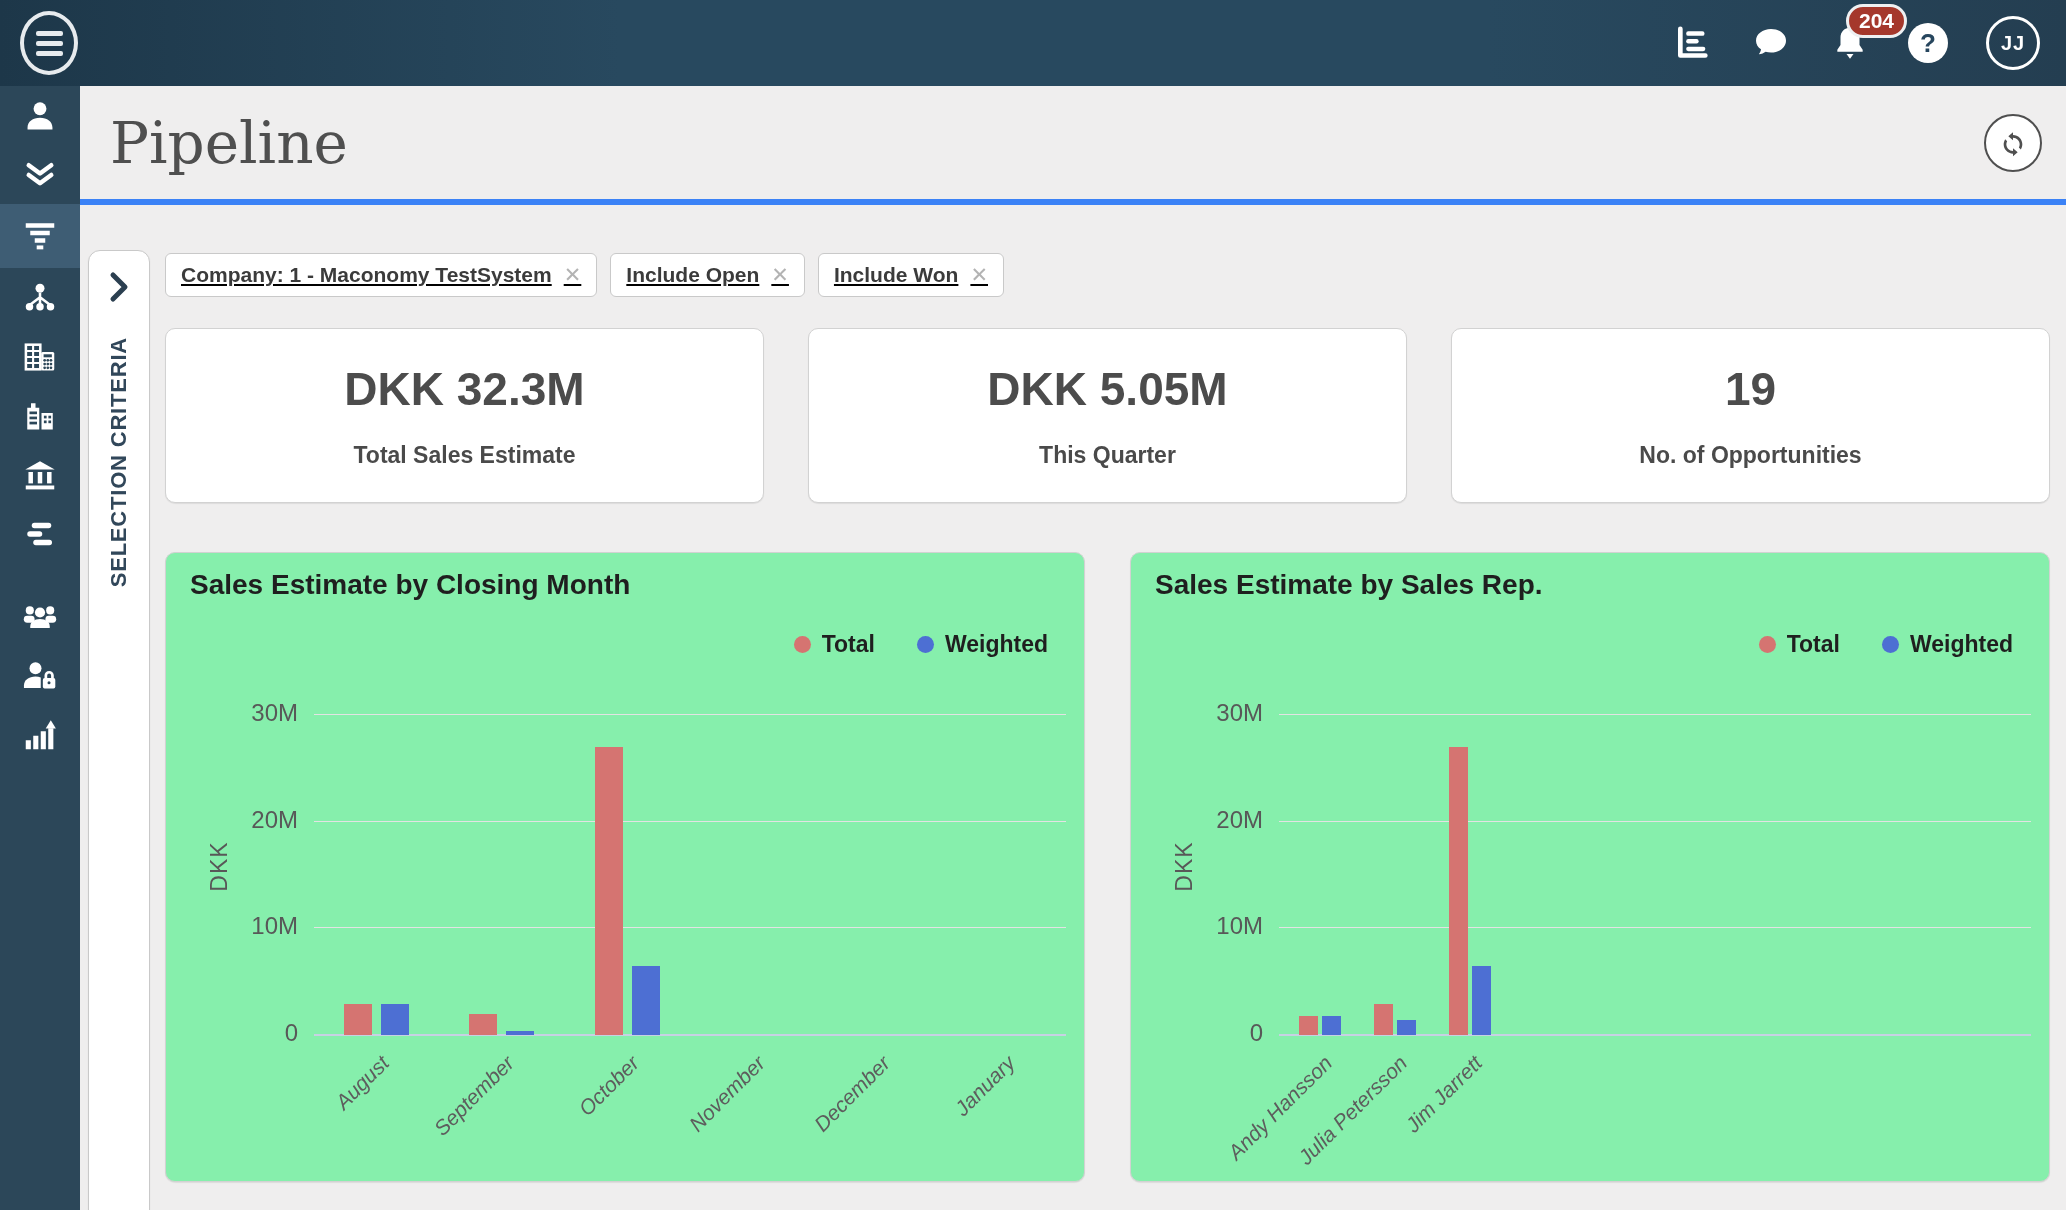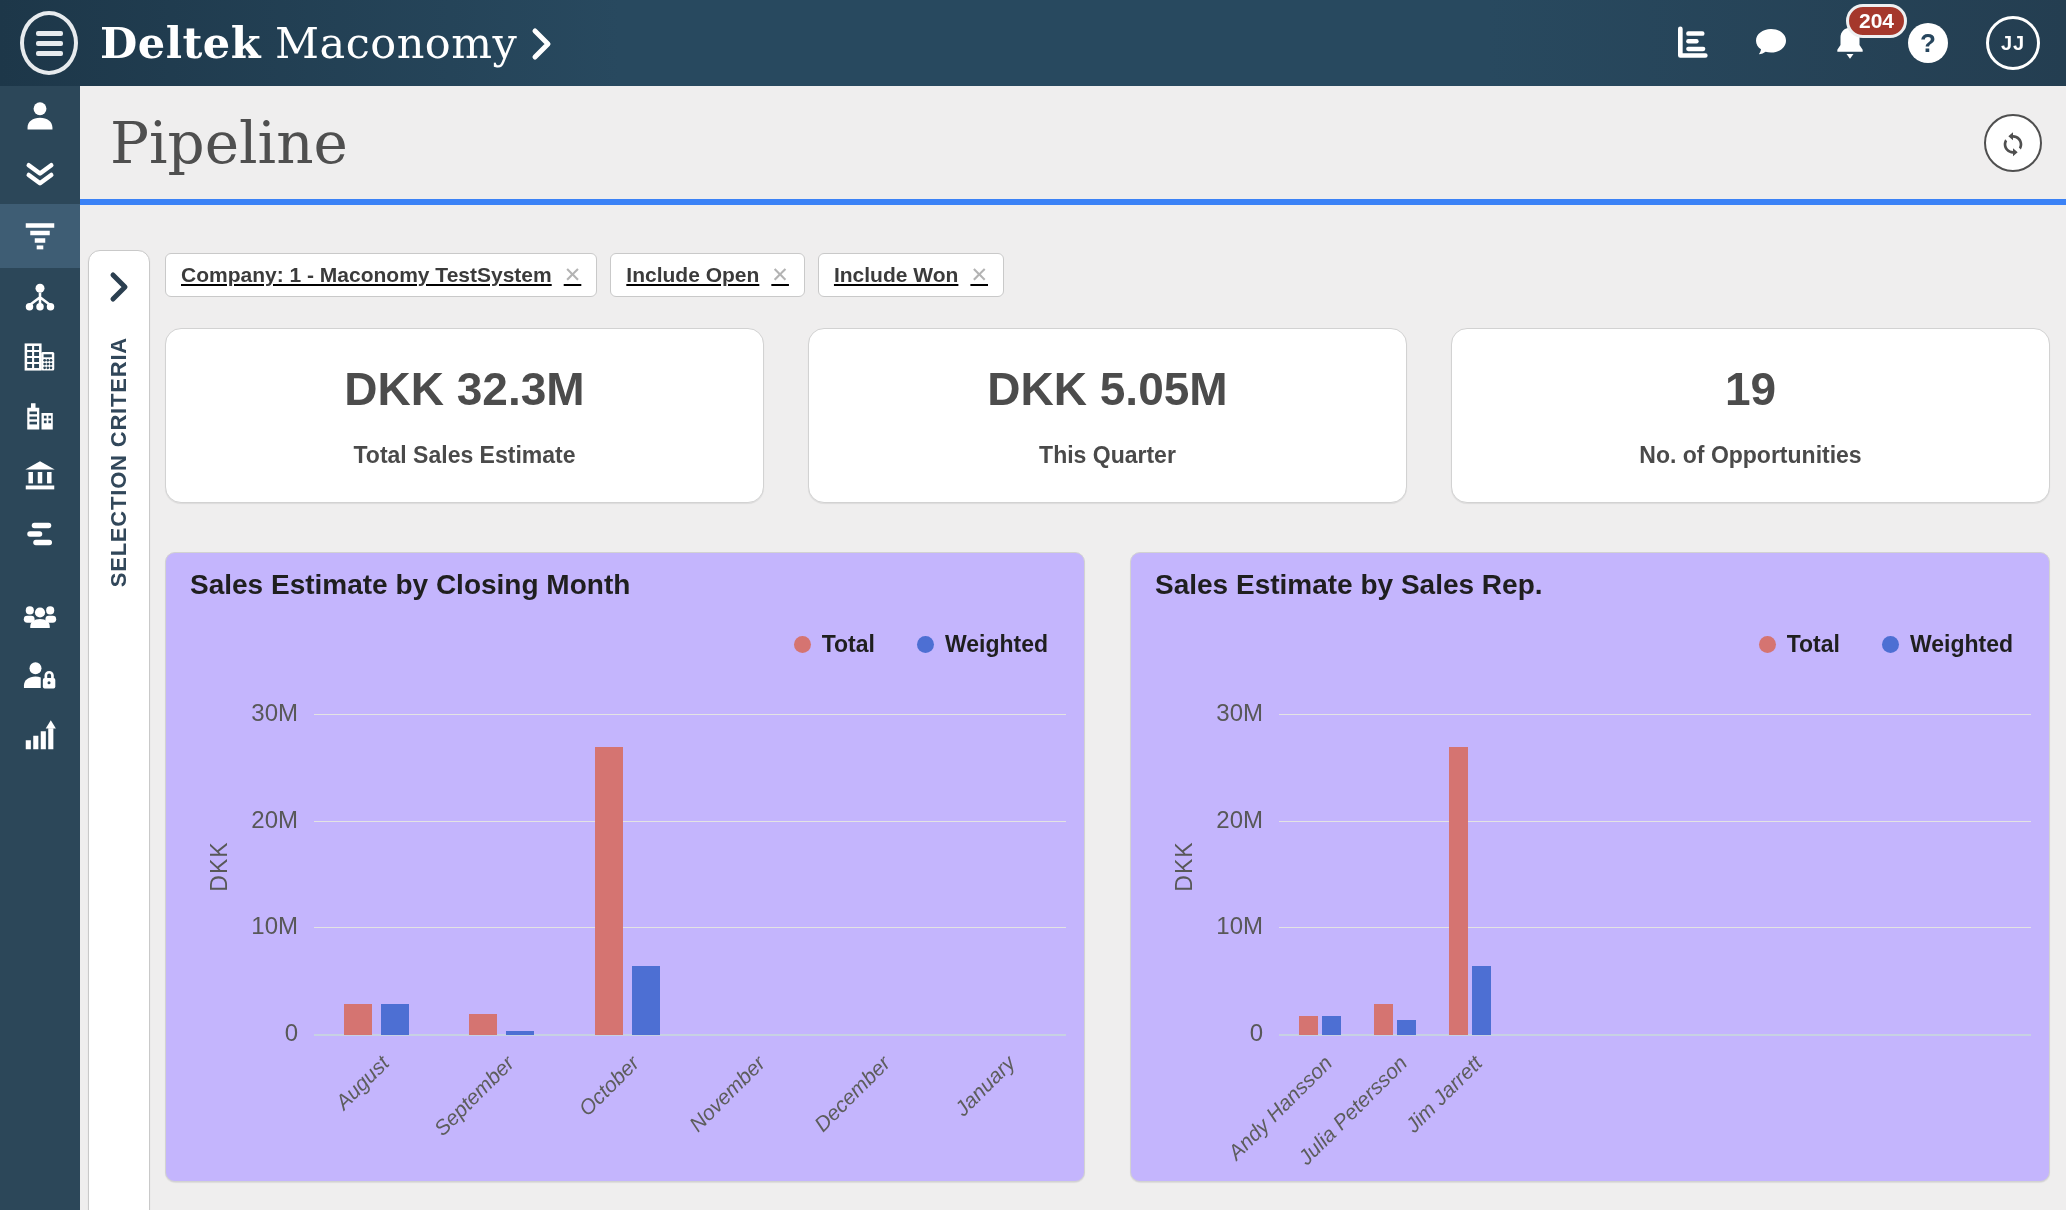--- a/index.html
+++ b/index.html
@@ -54,29 +54,29 @@
 
   
   .chips { position:absolute; left:165px; top:253px; display:flex; gap:13px;text-decoration:underline; }
   .chip { height:44px; background:#fff; border:1.5px solid #c9c9c9; border-radius:6px;
     display:inline-flex; align-items:center; padding:0 15px; cursor:default; }
   .chip-label { font-size:21px; font-weight:bold; color:#3b3b3b; }
   .chip-x { font-size:21px; color:#b3b3b3; margin-left:12px; cursor:pointer; font-weight:normal; }
 
   
   .kpi-row { position:absolute; left:165px; top:328px; width:1885px; display:flex; gap:44px; }
-  .kpi-card { flex:1; height:175px; background:#fff; border:1px solid #d2d2d2; border-radius:16px;
+  .kpi-card { flex:1; height:175px; background:#fff; border:1px solid #d2d2d2; border-radius:10px;
     box-shadow:0 1px 1px rgba(0,0,0,.08); display:flex; flex-direction:column;
     align-items:center; justify-content:center; }
   .kpi-value { font-size:46px; font-weight:bold; color:#4c4c4c; }
   .kpi-label { font-size:23px; font-weight:bold; color:#4a4a4a; margin-top:26px; }
 
   
   .charts-row { position:absolute; left:165px; top:552px; width:1885px; display:flex; gap:45px; }
-  .chart-card { width:920px; height:630px; background:#c4b5fd; border:1px solid #d2d2d2; border-radius:10px;
+  .chart-card { width:920px; height:630px; background:#86efac; border:1px solid #d2d2d2; border-radius:10px;
     box-shadow:0 1px 1px rgba(0,0,0,.08); position:relative; overflow:hidden; }
   .chart-title { font-size:28px; font-weight:bold; color:#1f1f1f; position:absolute; left:24px; top:16px; }
   .chart-legend { position:absolute; right:36px; top:78px; display:flex; gap:42px; }
   .legend-item { display:flex; align-items:center; gap:11px; }
   .legend-dot { width:17px; height:17px; border-radius:50%; display:inline-block; }
   .legend-label { font-size:23px; font-weight:bold; color:#1f1f1f; }
   .chart-ylabel { position:absolute; left:28px; top:300px; transform:rotate(-90deg);
     font-size:23px; color:#585858; letter-spacing:1px; }
   .chart-plot { position:absolute; left:148px; right:18px; top:142px; height:340px; }
   .gridline { position:absolute; left:0; right:0; height:1px; background:#e3e3e3; }
@@ -89,27 +89,20 @@
 </style>
 </head>
 <body>
 
 <header class="topbar">
   <div class="hamburger">
       <i></i>
       <i></i>
       <i></i>
     </div>
-  <div class="brand">
-    <span class="b1">Deltek</span>
-    <span class="b2">Maconomy</span>
-    <svg width="22" height="34" viewBox="0 0 22 34">
-        <polyline points="4,4 17,17 4,30" fill="none" stroke="#fff" stroke-width="5" stroke-linecap="round" stroke-linejoin="round"></polyline>
-      </svg>
-  </div>
   <div class="topbar-right">
     <span class="tb-icon">
       <svg width="40" height="40" viewBox="0 0 24 24">
           <path d="M5 3.5v16h15" fill="none" stroke="#fff" stroke-width="2.8" stroke-linecap="round" stroke-linejoin="round"></path>
           <rect x="8.5" y="5" width="11" height="2.7" rx="1.3" fill="#fff"></rect>
           <rect x="8.5" y="9.6" width="7.5" height="2.7" rx="1.3" fill="#fff"></rect>
           <rect x="8.5" y="14.2" width="11.5" height="2.7" rx="1.3" fill="#fff"></rect>
         </svg>
     </span>
     <span class="tb-icon">

